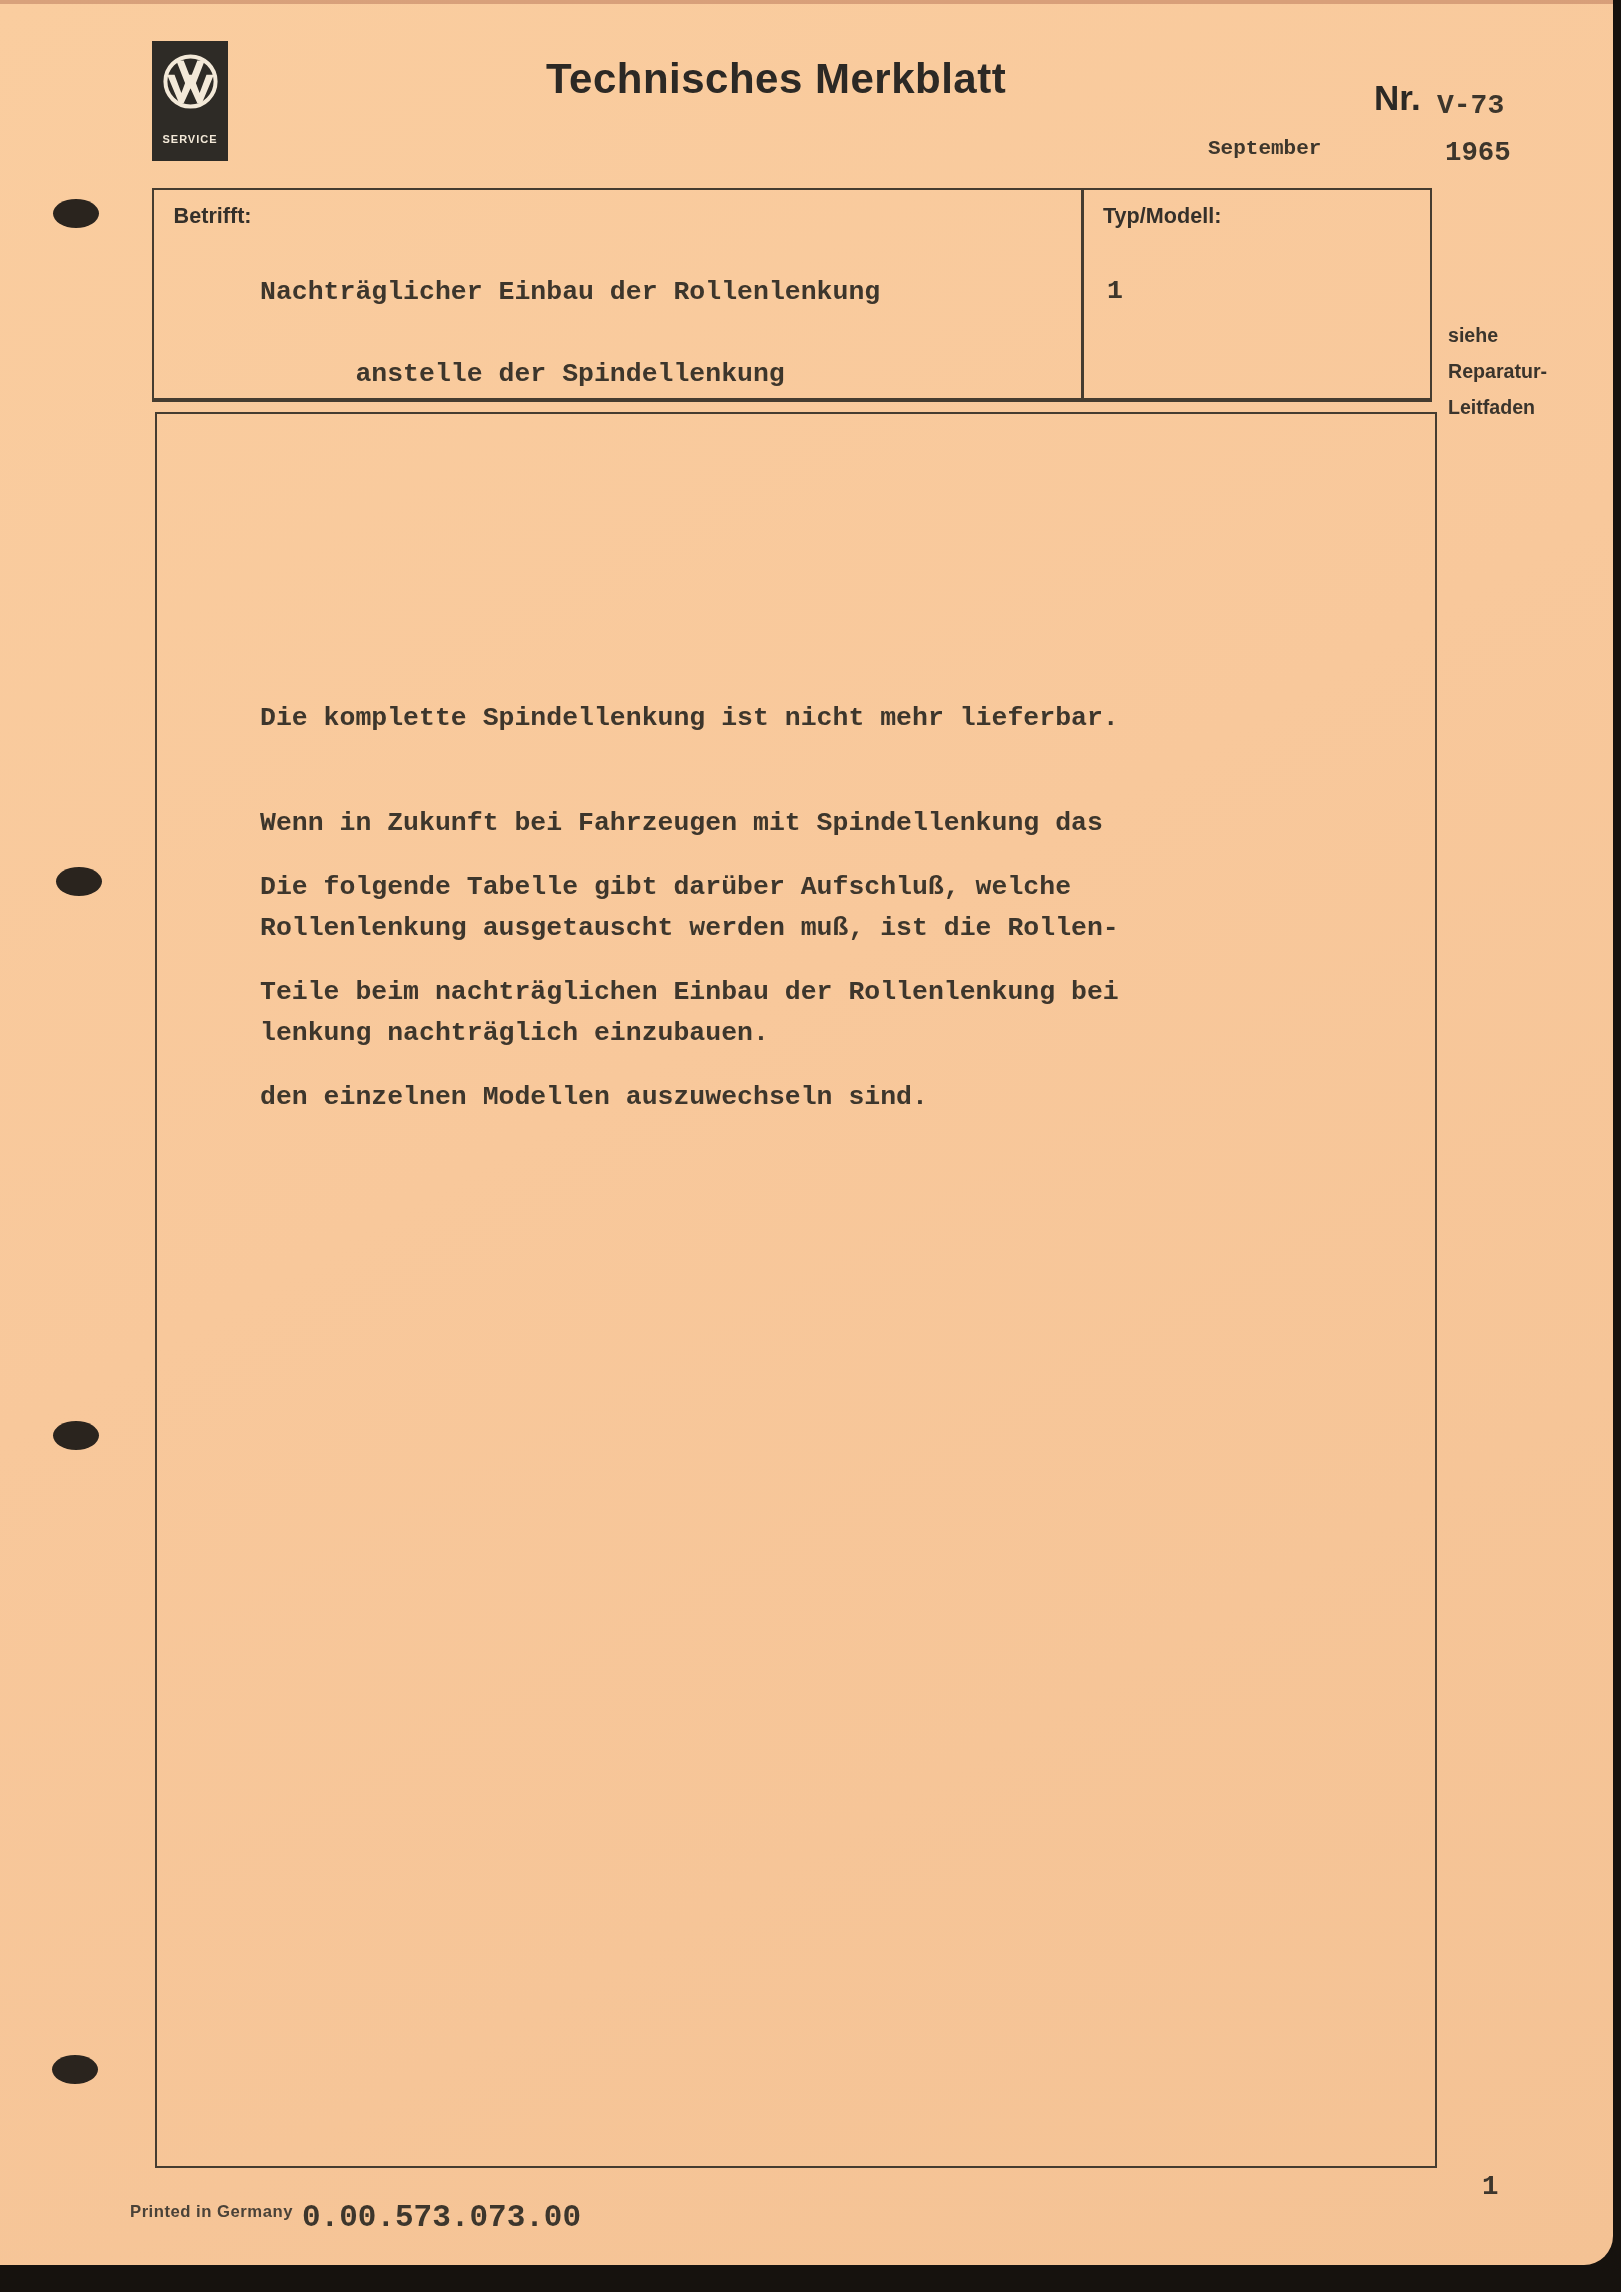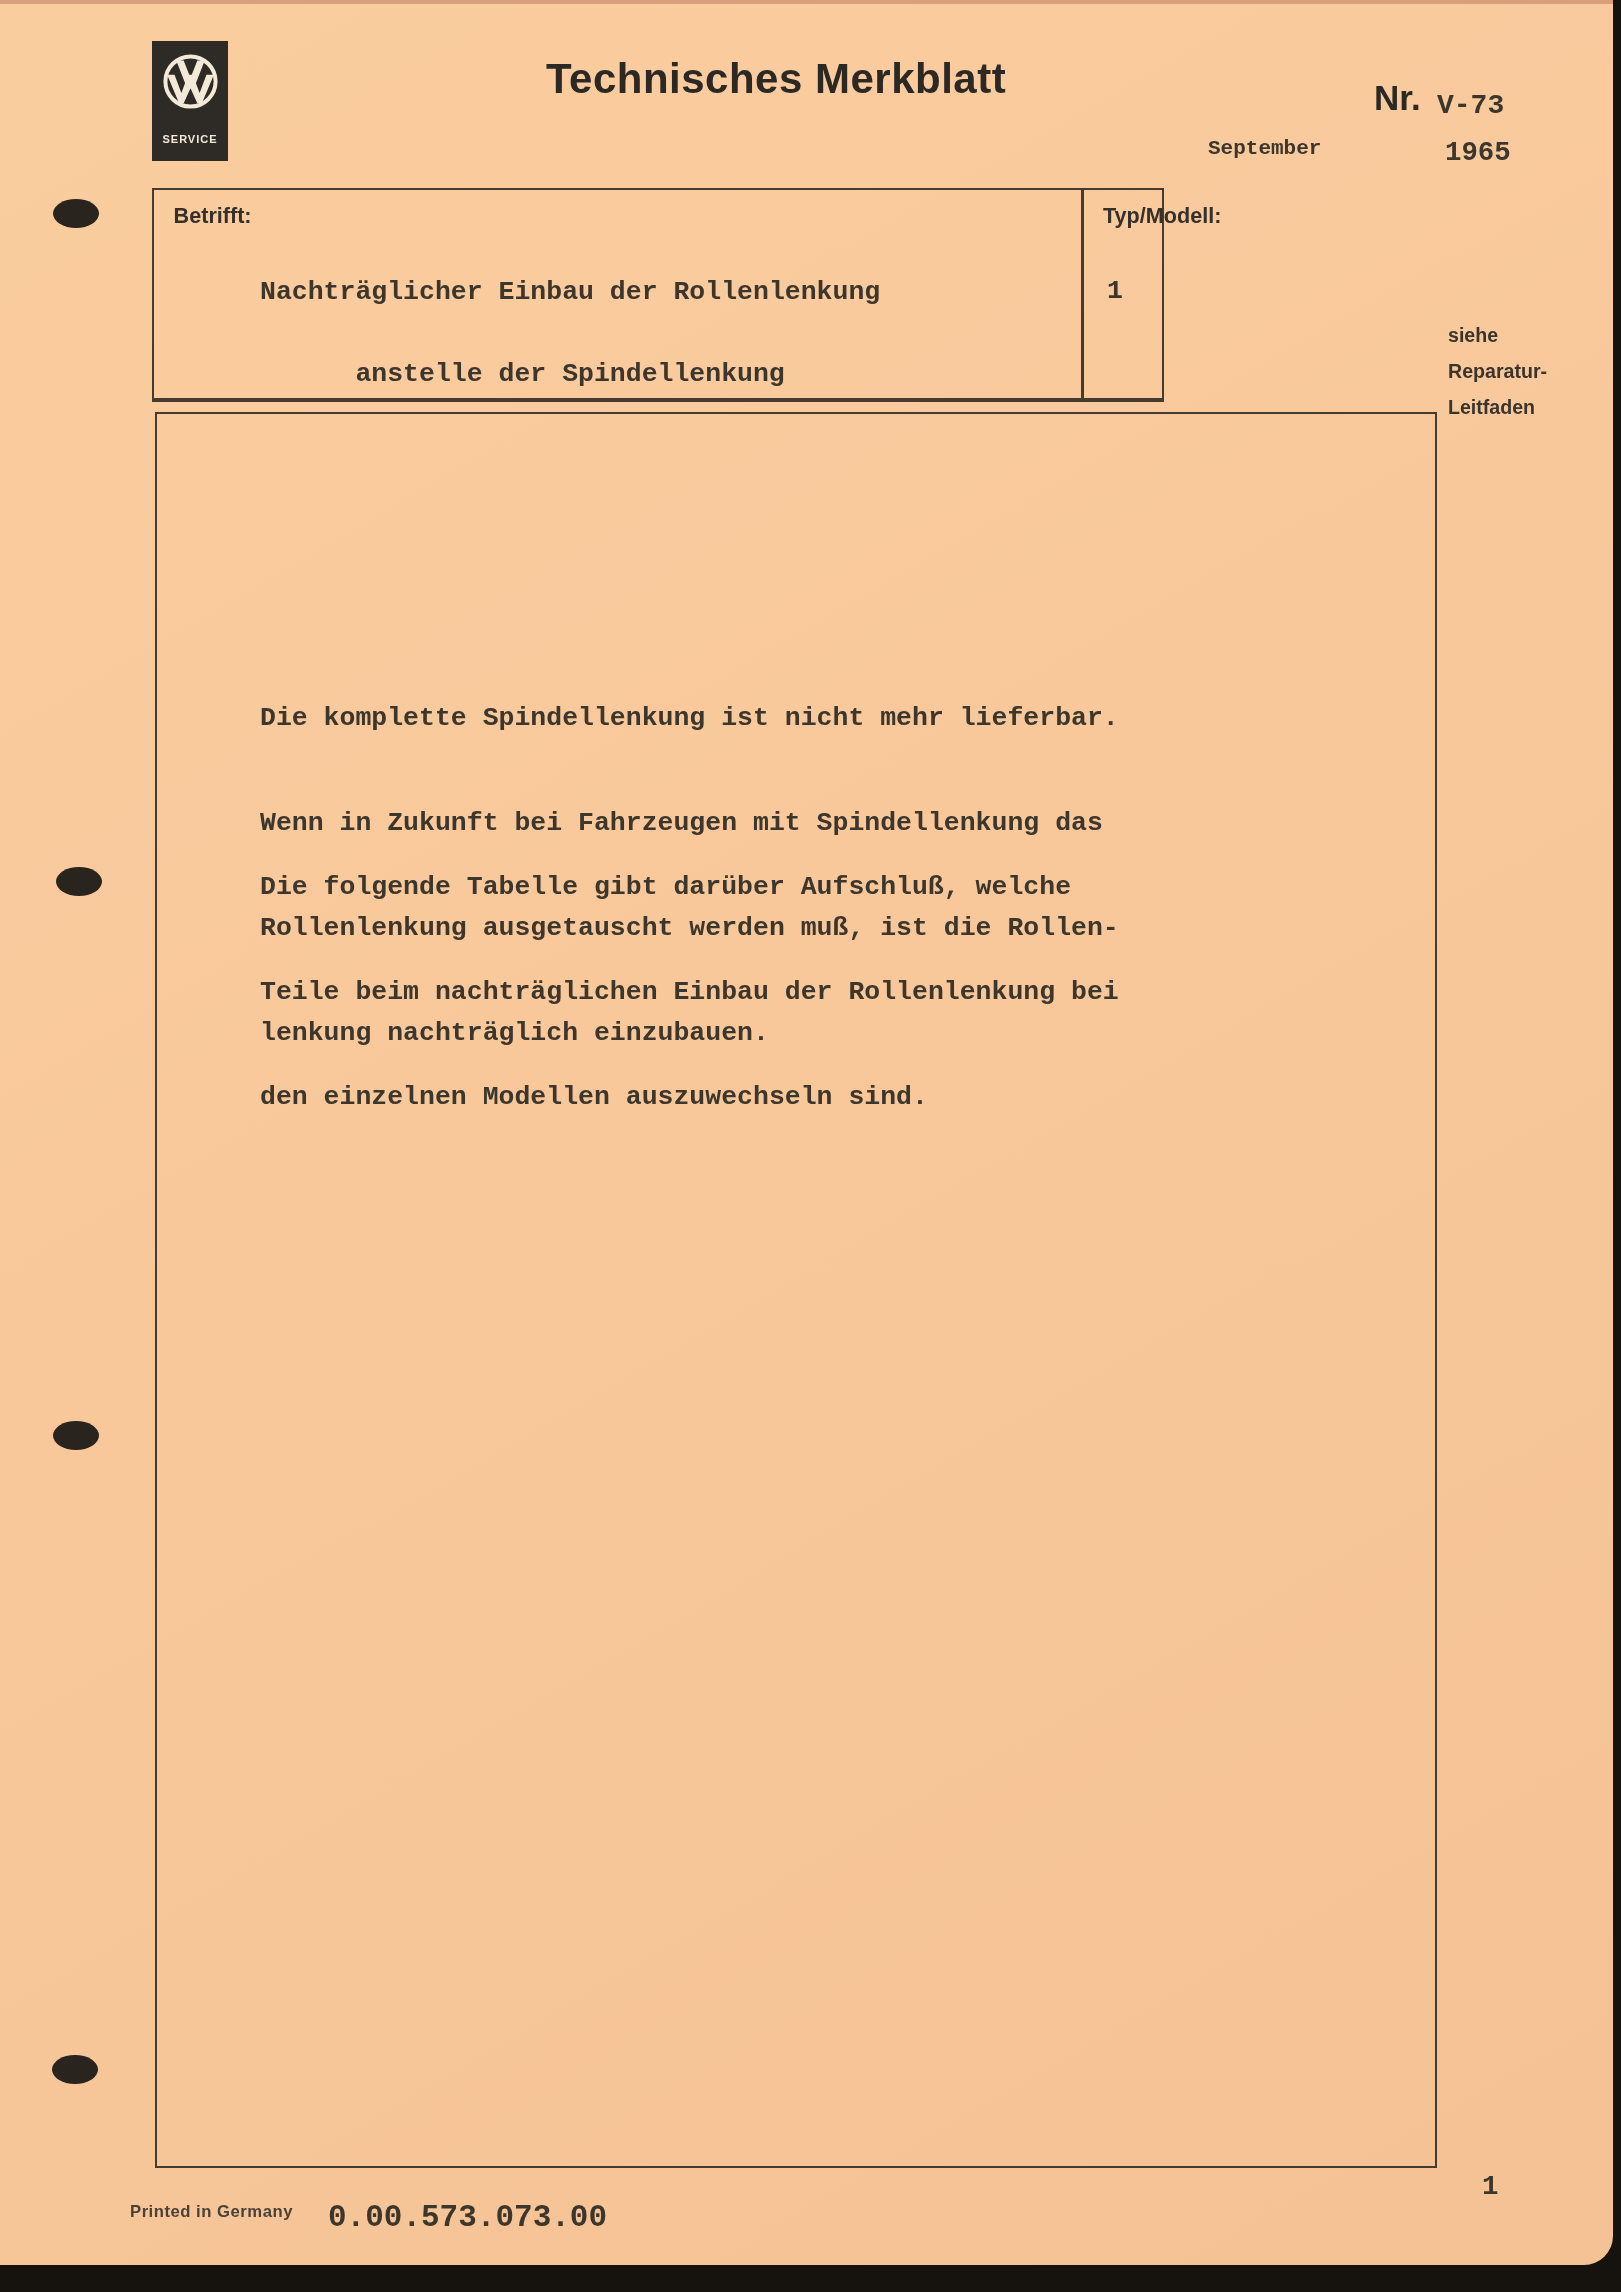--- a/index.html
+++ b/index.html
@@ -42,21 +42,21 @@
   }
   .mono{
     font-family:"Liberation Mono","DejaVu Sans Mono",monospace;
     font-weight:700;color:#3d362c;
   }
   .nr-value{position:absolute;left:1437px;top:90px;font-size:28px;}
   .date-month{position:absolute;left:1208px;top:137px;font-size:21px;}
   .date-year{position:absolute;left:1445px;top:137px;font-size:27.4px;}
   
   .subject-box{
-    position:absolute;left:152px;top:188px;width:1012px;height:214px;
+    position:absolute;left:152px;top:188px;width:1280px;height:214px;
     border:2.9px solid #453c30;border-bottom-width:4.9px;
     box-sizing:border-box;
   }
   .betrifft-label{position:absolute;left:19.6px;top:12.7px;font-size:21.6px;font-weight:700;color:#35302a;}
   .subject-text{position:absolute;left:106px;top:82px;font-size:26.5px;line-height:41px;white-space:pre;text-align:center;}
   .box-divider{position:absolute;left:927px;top:0;width:2.9px;height:100%;background:#453c30;}
   .typ-label{position:absolute;left:949px;top:12.7px;font-size:21.6px;font-weight:700;color:#35302a;}
   .typ-value{position:absolute;left:953px;top:86px;font-size:26.5px;}
   
   .side-note{
@@ -72,21 +72,21 @@
   .para1{left:260px;top:631px;}
   .para2{left:260px;top:800px;}
   
   .hole{position:absolute;background:#2a241e;border-radius:50%;width:46px;height:29px;}
   .hole-1{left:53px;top:199px;}
   .hole-2{left:56px;top:867px;}
   .hole-3{left:53px;top:1421px;}
   .hole-4{left:52px;top:2055px;}
   
   .printed-in{position:absolute;left:130px;top:2202px;font-size:16.7px;font-weight:700;color:#4a4238;letter-spacing:0.5px;}
-  .order-number{position:absolute;left:302px;top:2200px;font-size:31px;margin-left:26px;}
+  .order-number{position:absolute;left:302px;top:2200px;font-size:31px;}
   .page-number{position:absolute;left:1482px;top:2171px;font-size:27.4px;}
 </style>
 </head>
 <body>
 
 <div class="page">
   <div class="paper">
     <div class="paper-top-edge"></div>
 
     <div class="vw-logo">

